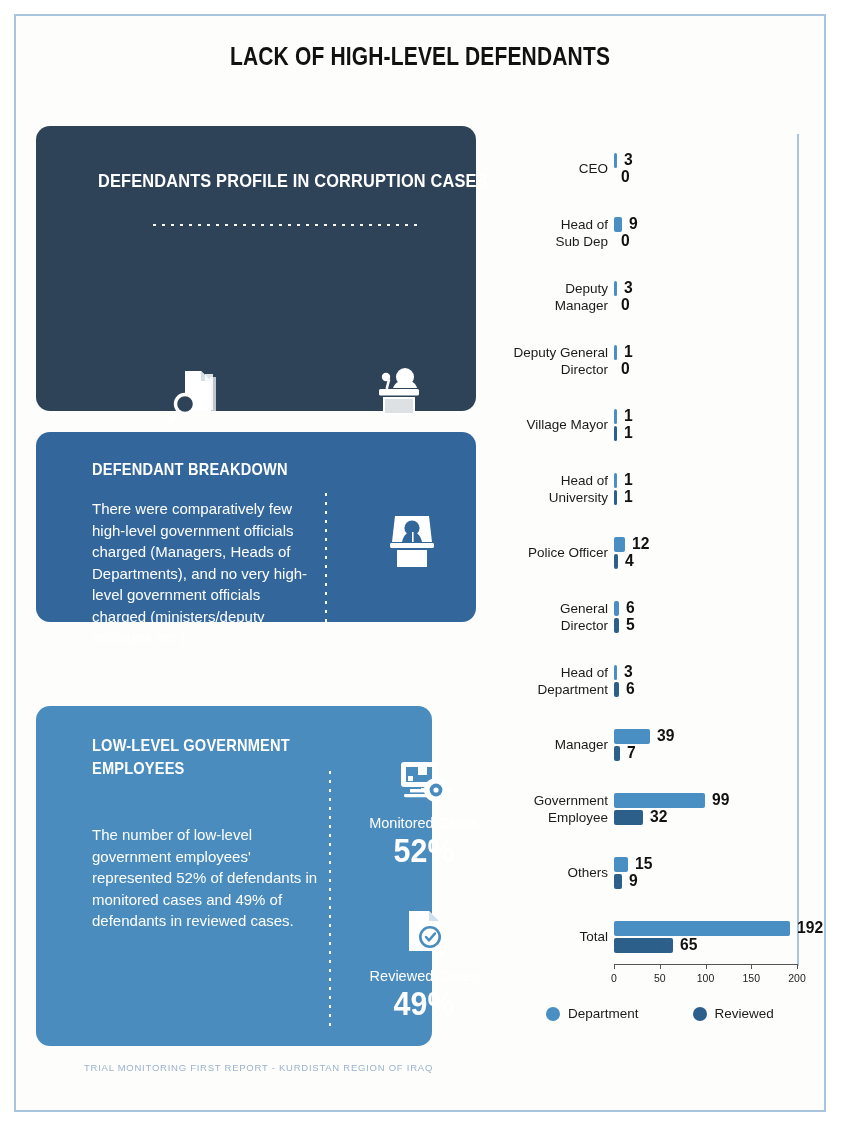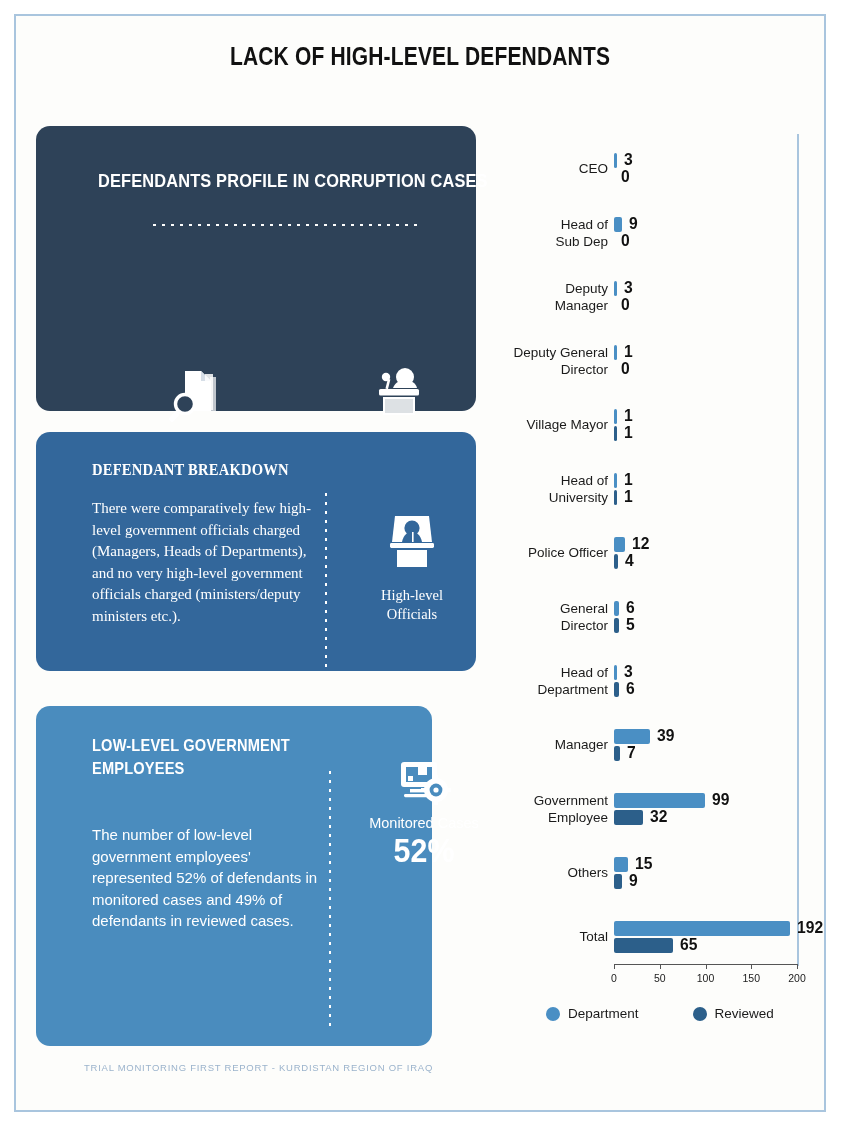--- a/index.html
+++ b/index.html
@@ -24,21 +24,21 @@
     font-size:25px;
     letter-spacing:.2px;
     color:#111111;
     transform:scaleX(.84);
     transform-origin:center top;
     white-space:nowrap;
   }
   
   .card{position:absolute;border-radius:14px;box-sizing:border-box;color:#ffffff;}
   .card1{left:20px;top:110px;width:440px;height:285px;background:#2e4258;}
-  .card2{left:20px;top:416px;width:440px;height:239px;background:#33679b;font-family:Liberation Serif, serif;}
+  .card2{left:20px;top:416px;width:440px;height:190px;background:#33679b;}
   .card3{left:20px;top:690px;width:396px;height:340px;background:#4a8cbe;}
 
   .card-h{
     font-weight:bold;letter-spacing:.2px;color:#fff;white-space:nowrap;
     transform:scaleX(.86);transform-origin:left top;
   }
   .c1h{position:absolute;left:62px;top:44px;font-size:19px;}
   .c2h{position:absolute;left:56px;top:28px;font-size:17px;}
   .c3h{position:absolute;left:56px;top:28px;font-size:17px;line-height:23px;white-space:normal;width:300px;}
 
@@ -172,21 +172,20 @@
       <div style="display:flex;justify-content:center;">
         <svg width="66" height="66" viewBox="0 0 66 66">
           <path d="M16 6 h34 l3 26 h-40 z" fill="#ffffff"></path>
           <circle cx="33" cy="18" r="7.6" fill="#33679b"></circle>
           <path d="M23 32 c1.5-7 5-10 10-10 c5 0 8.5 3 10 10 z" fill="#33679b"></path>
           <rect x="33" y="22" width="1.6" height="10" fill="#ffffff"></rect>
           <rect x="11" y="33" width="44" height="5" rx="1.4" fill="#ffffff"></rect>
           <path d="M18 40 h30 v17 h-30 z" fill="#ffffff"></path>
         </svg>
       </div>
-      <div class="cap">High-level Officials</div>
     </div>
   </div>
 
   <div class="card card3">
     <div class="card-h c3h">LOW-LEVEL GOVERNMENT EMPLOYEES</div>
     <div class="c3body">The number of low-level government employees' represented 52% of defendants in monitored cases and 49% of defendants in reviewed cases.</div>
     <div class="dots-v c3dots"></div>
     <div class="c3right">
 
       <div>
@@ -206,20 +205,34 @@
                 <rect x="37" y="42" width="4" height="5"></rect>
               <rect x="24" y="30" width="5" height="4"></rect>
                 <rect x="49" y="30" width="5" height="4"></rect>
             </g>
           </svg>
         </div>
         <div class="cap">Monitored Cases</div>
         <div class="pct">52%</div>
       </div>
 
+      <div class="c3blk2">
+        <div style="display:flex;justify-content:center;">
+          <svg width="54" height="50" viewBox="0 0 54 50">
+            <path d="M12 2 h20 l10 10 v30 h-30 z" fill="#ffffff"></path>
+            <path d="M32 2 v10 h10 z" fill="#cfe0ee"></path>
+            <circle cx="33" cy="28" r="11" fill="#4a8cbe"></circle>
+            <circle cx="33" cy="28" r="8.4" fill="#ffffff"></circle>
+            <path d="M29 28 l3 3.4 l6-7" stroke="#4a8cbe" stroke-width="2.4" fill="none" stroke-linecap="round" stroke-linejoin="round"></path>
+            <rect x="40" y="36" width="4.6" height="11" rx="2.1" fill="#ffffff" transform="rotate(-40 42 41)"></rect>
+          </svg>
+        </div>
+        <div class="cap">Reviewed Cases</div>
+        <div class="pct">49%</div>
+      </div>
 
     </div>
   </div>
 
   <div class="chart">
     <div class="axisline" style="top: 0px; height: 832px; left: 311px;"></div>
     <div id="rows">
         <div class="row" style="top: 18px;">
           <div class="lbl" style="top: 8px;">
             <div>CEO</div>

